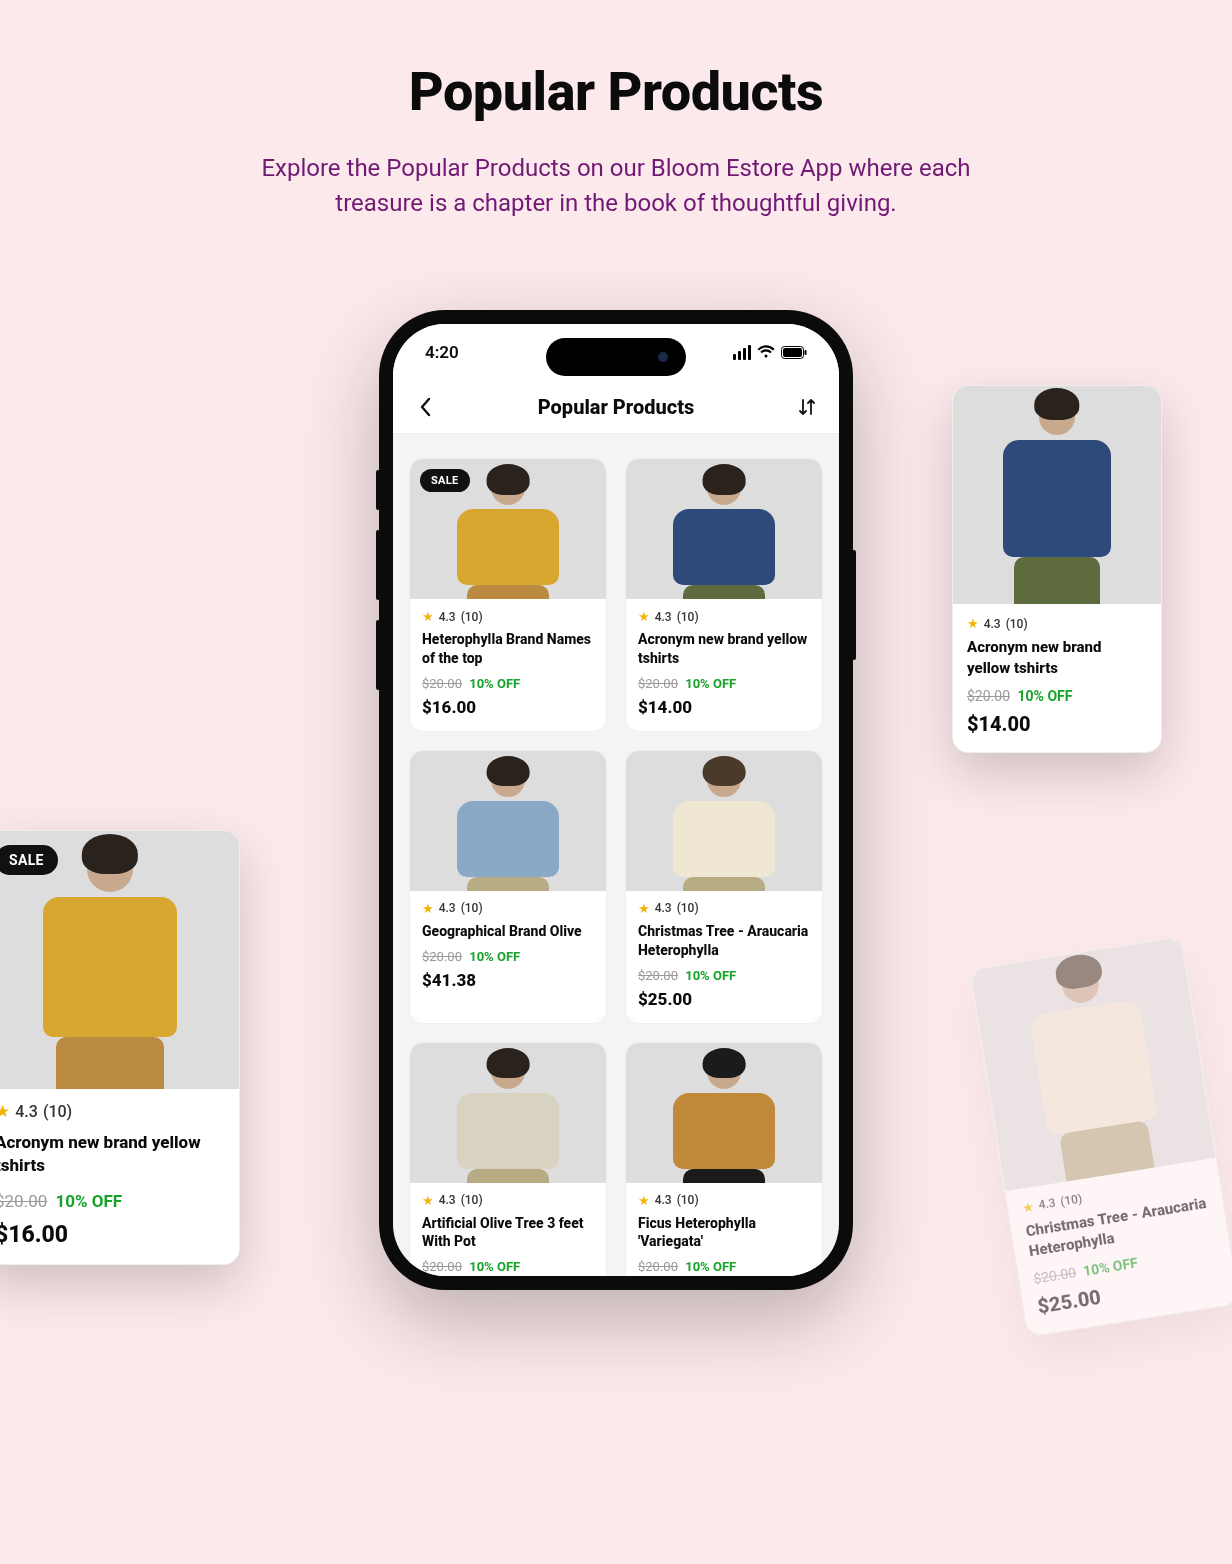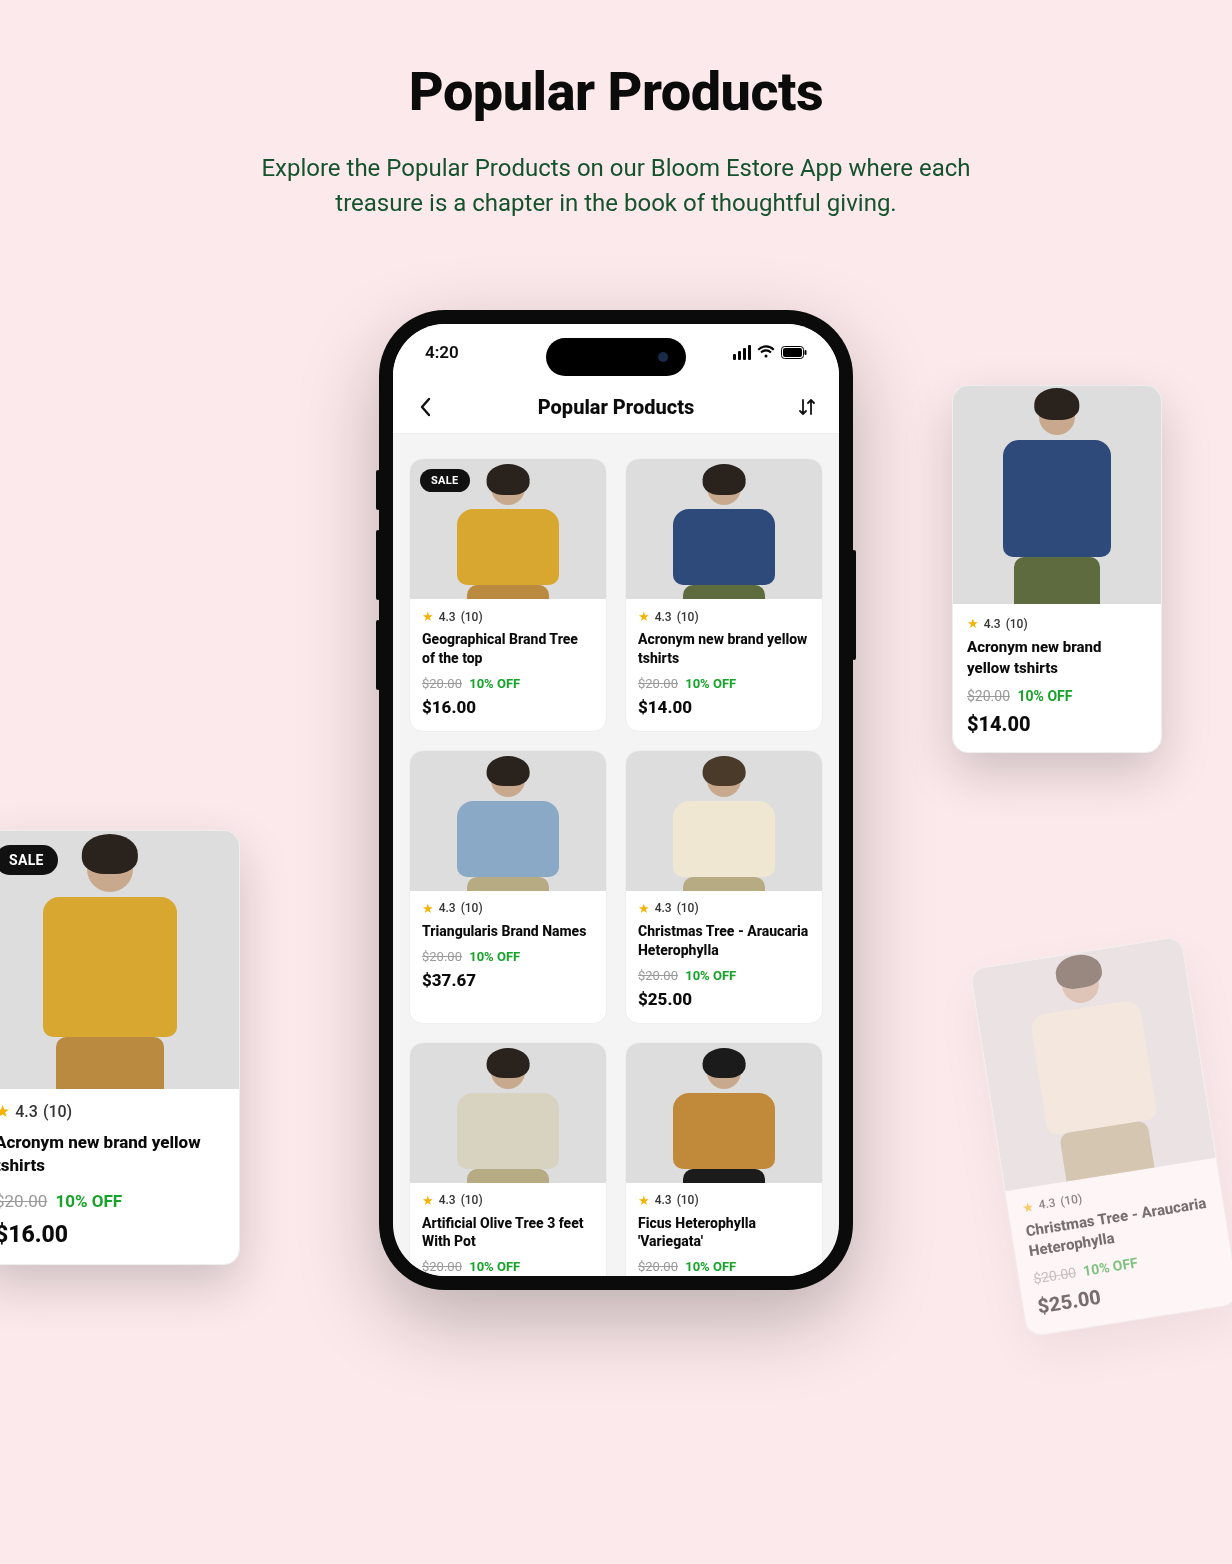--- a/index.html
+++ b/index.html
@@ -21,21 +21,21 @@
 .hero h1 {
   font-size: 54px;
   font-weight: 800;
   letter-spacing: -0.5px;
 }
 .hero p {
   margin: 28px auto 0;
   max-width: 780px;
   font-size: 24px;
   line-height: 1.45;
-  color: #14532d;
+  color: #701a75;
 }
 
 
 .device {
   position: absolute;
   top: 310px;
   left: 50%;
   transform: translateX(-50%);
   width: 474px;
   height: 980px;
@@ -405,21 +405,21 @@
                   <div class="legs c-mustp"></div>
       </div>
               </div>
     </div>
     <div class="body">
       <div class="rating">
         <span class="star">★</span>
         <span>4.3</span>
         <span>(10)</span>
       </div>
-      <div class="pname">Geographical Brand Tree of the top</div>
+      <div class="pname">Heterophylla Brand Names of the top</div>
       <div class="priceline">
         <span class="old">$20.00</span>
         <span class="disc">10% OFF</span>
       </div>
       <div class="price">$16.00</div>
     </div>
           </div>
           <div class="card">
     <div class="img bg-sage">
 
@@ -457,26 +457,26 @@
                   <div class="legs c-khaki"></div>
       </div>
               </div>
     </div>
     <div class="body">
       <div class="rating">
         <span class="star">★</span>
         <span>4.3</span>
         <span>(10)</span>
       </div>
-      <div class="pname">Triangularis Brand Names</div>
+      <div class="pname">Geographical Brand Olive</div>
       <div class="priceline">
         <span class="old">$20.00</span>
         <span class="disc">10% OFF</span>
       </div>
-      <div class="price">$37.67</div>
+      <div class="price">$41.38</div>
     </div>
           </div>
           <div class="card">
     <div class="img bg-grey">
 
       <div class="person">
                 <div class="fig">
         <div class="hair c-brown"></div>
                   <div class="head"></div>
         <div class="torso c-cream"></div>

